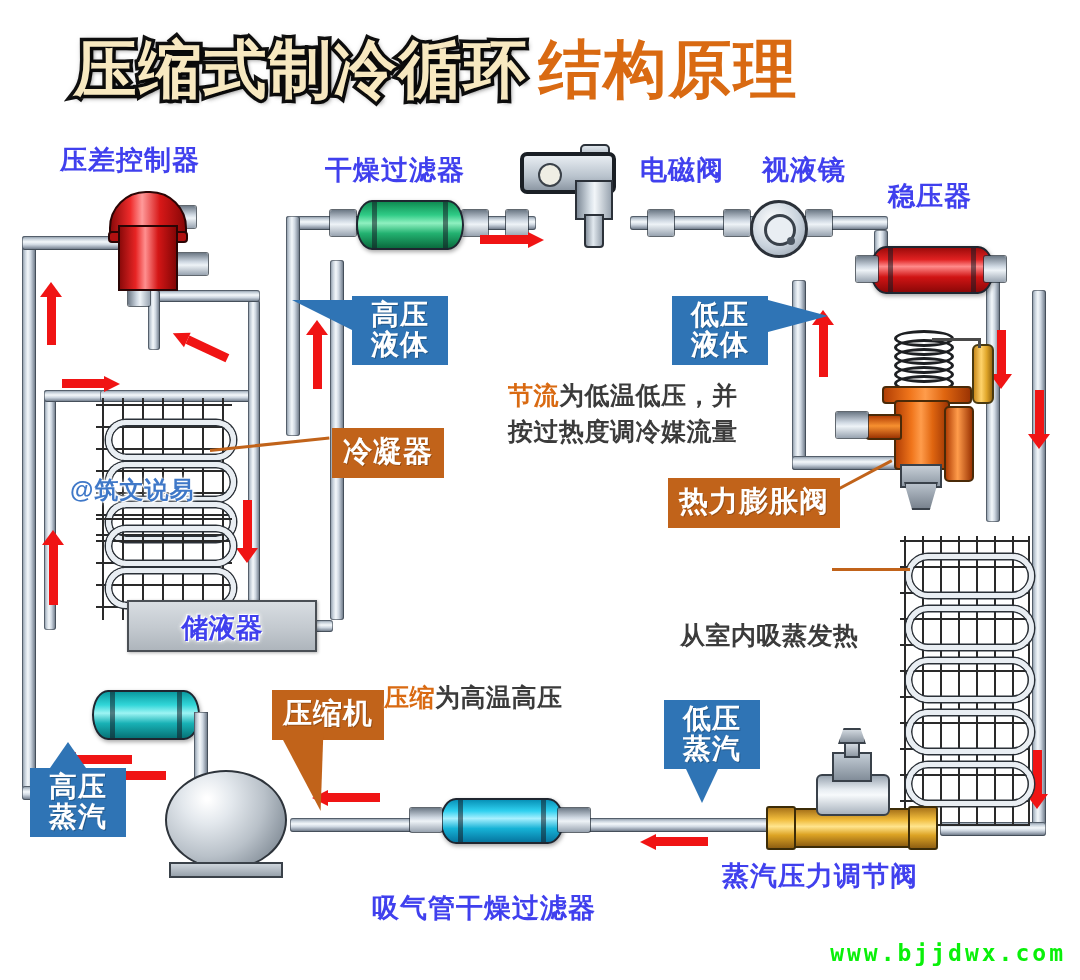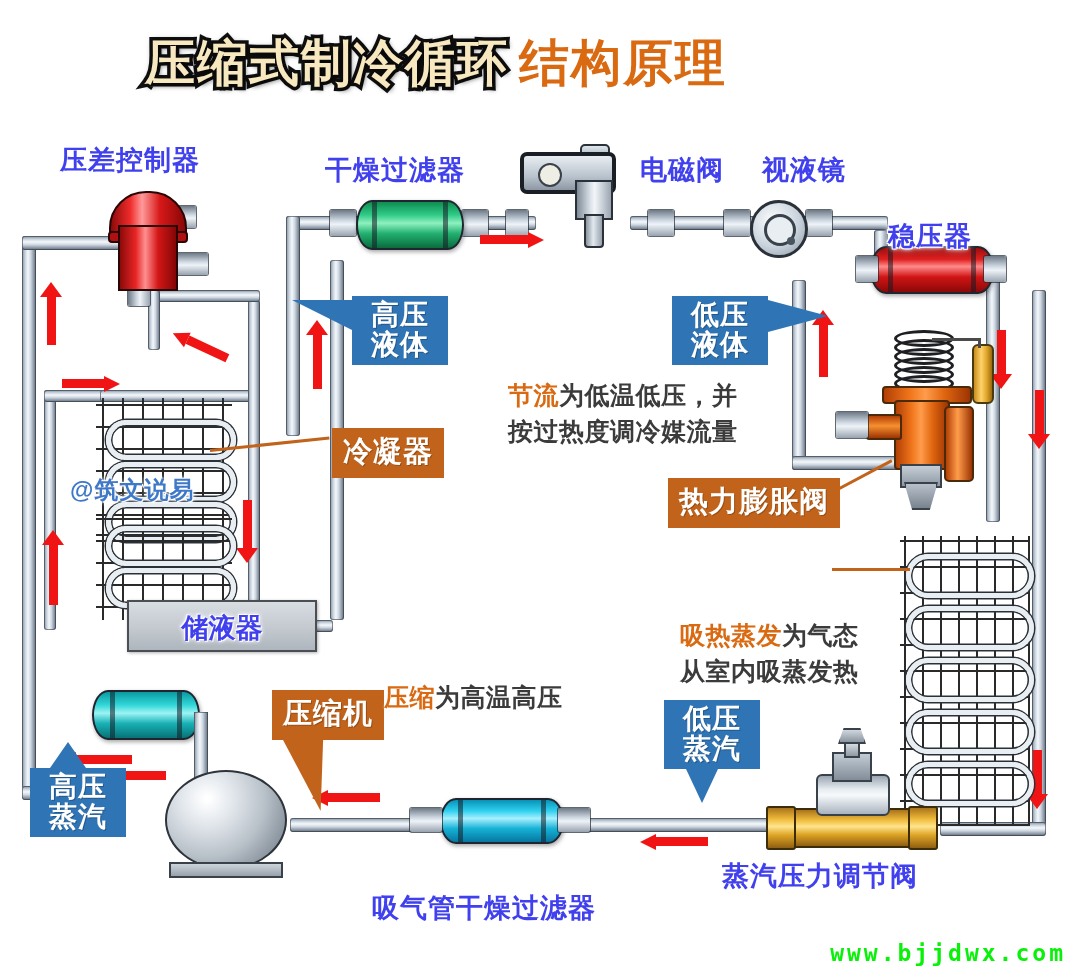--- a/index.html
+++ b/index.html
@@ -4,21 +4,21 @@
 <title>压缩式制冷循环 结构原理</title>
 <style>
   html,body{margin:0;padding:0;background:#ffffff;}
   body{width:1080px;height:980px;position:relative;overflow:hidden;
        font-family:"Liberation Sans","DejaVu Sans",sans-serif;}
 
   #stage{position:absolute;left:0;top:0;width:1080px;height:980px;}
 
   
   #title{position:absolute;left:0;top:38px;width:872px;text-align:center;
-         font-size:50px;font-weight:bold;letter-spacing:2px;line-height:1;}
+         font-size:63px;font-weight:bold;letter-spacing:2px;line-height:1;}
   #title .t1{color:#f7e8c0;
      -webkit-text-stroke:7px #111;paint-order:stroke fill;
      text-shadow:0 0 6px rgba(0,0,0,.55), 3px 3px 5px rgba(0,0,0,.45);}
   #title .t2{color:#d96a12;margin-left:10px;
      text-shadow:1px 1px 0 rgba(255,255,255,.9);}
 
   
   .blu-label{position:absolute;color:#4040ee;font-size:27px;font-weight:bold;
      white-space:nowrap;letter-spacing:1px;
      text-shadow:0 0 4px #fff,0 0 4px #fff,1px 1px 0 #fff,-1px -1px 0 #fff,
@@ -439,21 +439,21 @@
   </div>
 
   <div class="blu-label" style="left:60px;top:142px;">压差控制器</div>
 
   <div class="blu-label" style="left:325px;top:152px;">干燥过滤器</div>
 
   <div class="blu-label" style="left:640px;top:152px;">电磁阀</div>
 
   <div class="blu-label" style="left:762px;top:152px;">视液镜</div>
 
-  <div class="blu-label" style="left:888px;top:178px;margin-top:40px;">稳压器</div>
+  <div class="blu-label" style="left:888px;top:178px;">稳压器</div>
 
   <div class="blu-label" style="left:372px;top:858px;margin-top:32px;">吸气管干燥过滤器</div>
 
   <div class="blu-label" style="left:722px;top:858px;">蒸汽压力调节阀</div>
 
   <div class="flag" style="left:352px;top:296px;width:78px;">
     <span>高压</span>
     <span>液体</span>
     <div class="tail" style="left:-60px;top:4px;border-width:0 60px 30px 0;
          border-color:transparent #2f74b5 transparent transparent;"></div>
@@ -496,21 +496,20 @@
 
   <div class="desc" style="left:330px;top:488px;">
   </div>
 
   <div class="desc" style="left:508px;top:378px;">
     <div><span class="hi">节流</span><span>为低温低压，并</span></div>
     <div>按过热度调冷媒流量</div>
   </div>
 
   <div class="desc" style="left:680px;top:618px;">
-    <div><span class="hi">吸热蒸发</span><span>为气态</span></div>
     <div>从室内吸蒸发热</div>
   </div>
 
   <div class="desc" style="left:384px;top:680px;">
     <div><span class="hi">压缩</span><span>为高温高压</span></div>
   </div>
 
   <div id="wm">@筑文说易</div>
   <div id="url">www.bjjdwx.com</div>
 

